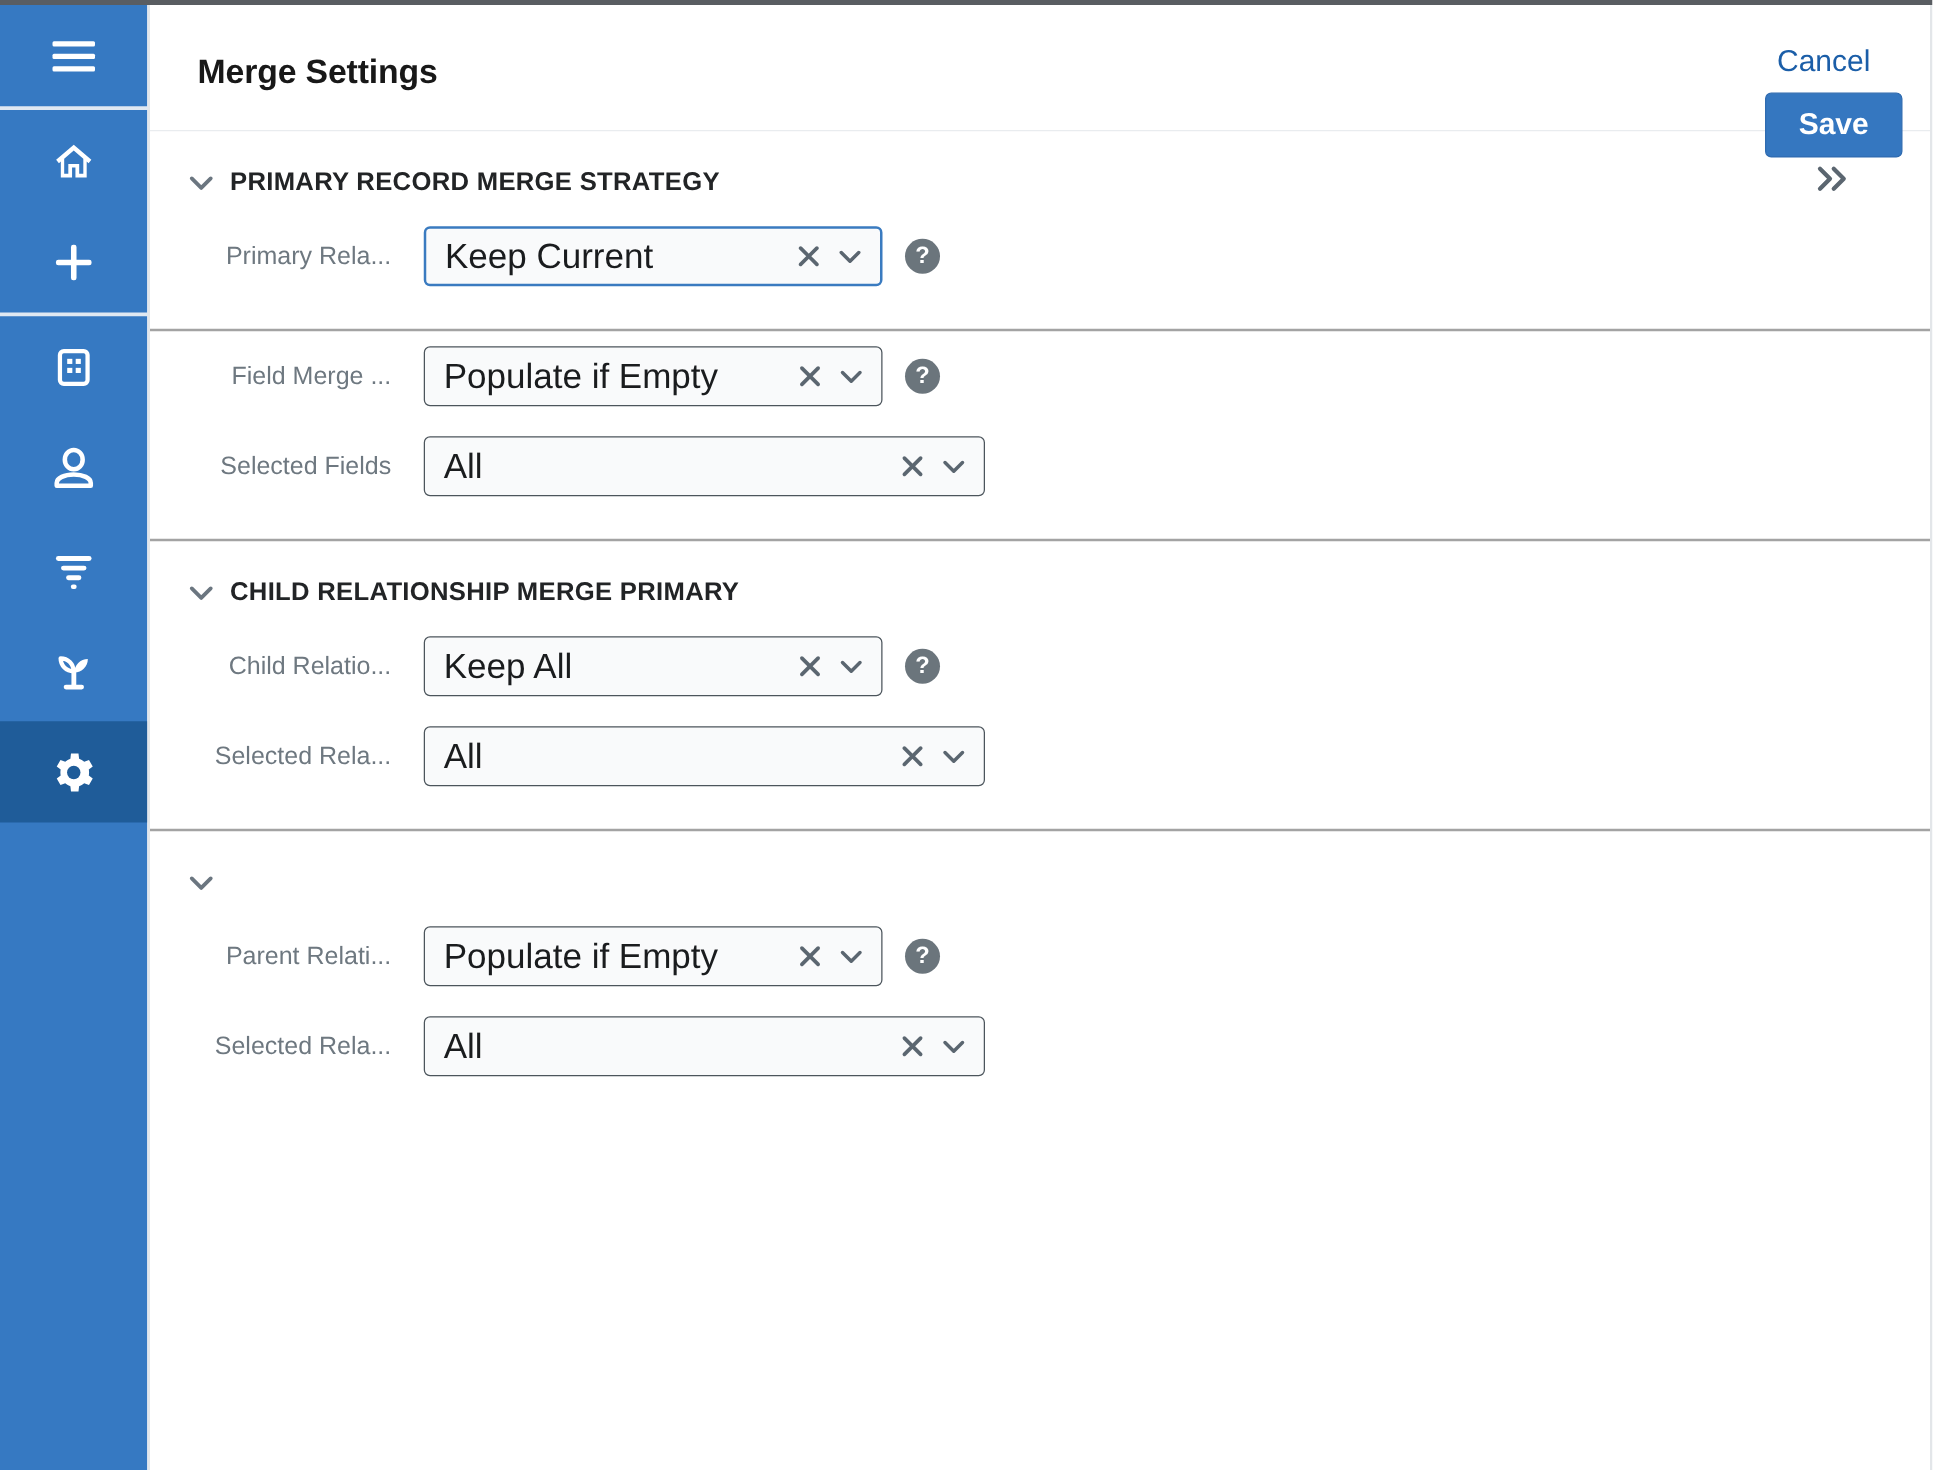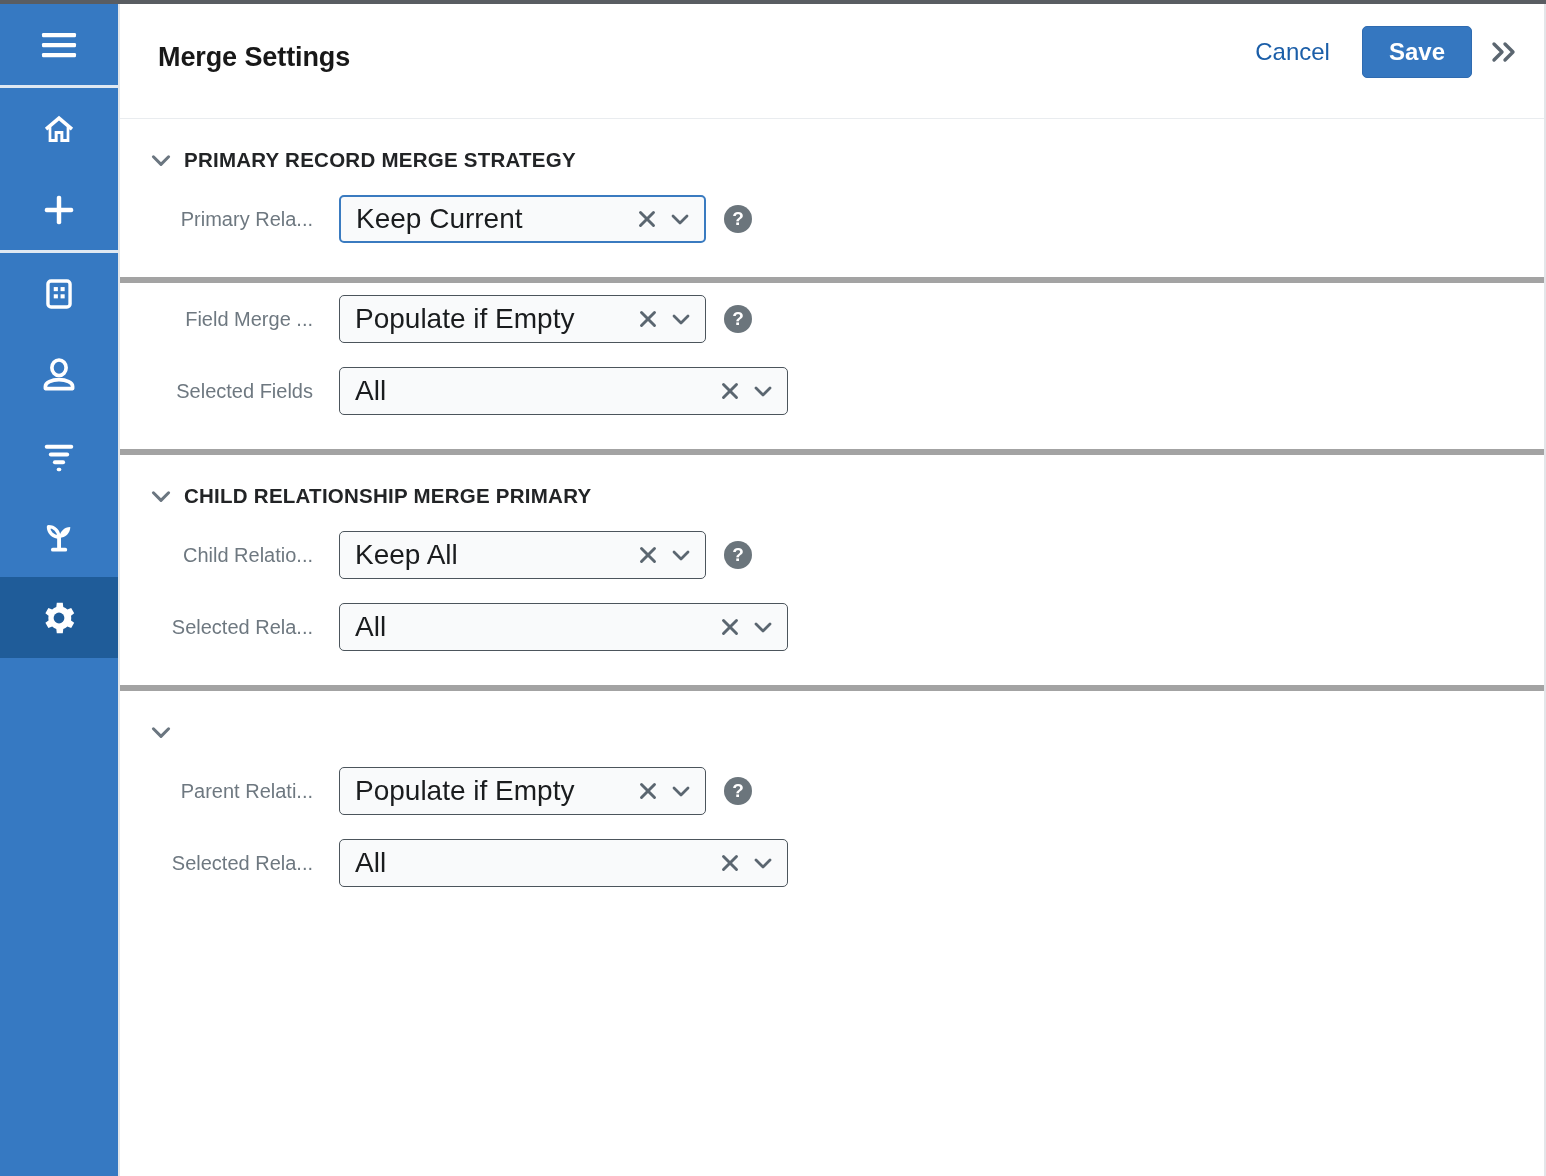--- a/index.html
+++ b/index.html
@@ -35,51 +35,51 @@
     position: absolute; left: 118px; top: 4px;
     width: 1428px; height: 1172px;
     background: #ffffff;
     border-left: 2px solid #e3e6e9;
     border-right: 2px solid #e3e6e9;
     overflow: hidden;
   }
 
   
   .hdr {
-    position: relative; height: 115px; width: 100%;
+    position: relative; height: 101px; width: 100%;
     border-bottom: 1px solid #e9ecef;
     display: flex; align-items: center;
   }
   .hdr-title {
     position: absolute; left: 38px; top: 38px;
     font-size: 27px; font-weight: bold; color: #181818;
     letter-spacing: -0.1px;
   }
   .hdr-actions {
     position: absolute; right: 22px; top: 22px;
-    display: flex; align-items: center; gap: 0px;
+    display: flex; align-items: center; gap: 0px; flex-direction: column;
   }
   .btn-cancel {
     font-size: 24px; color: #1b5ea8; background: none; border: none;
     cursor: pointer; padding: 10px 16px; font-family: inherit;
   }
   .btn-save {
     font-size: 24px; font-weight: bold; color: #ffffff;
     background: #3577c0; border: 1px solid #2f6bb0; border-radius: 5px;
     cursor: pointer; padding: 11px 26px; margin-left: 16px;
     font-family: inherit;
   }
   .hdr-more {
     margin-left: 16px; color: #5b6670; cursor: pointer;
     display: flex; align-items: center; justify-content: center;
     width: 34px; height: 34px;
   }
 
   
-  .section { position: relative; width: 100%; border-bottom: 6px solid #a3a3a3; }
+  .section { position: relative; width: 100%; border-bottom: 2px solid #a3a3a3; }
   .section:last-child { border-bottom: none; }
   .sec-head {
     display: flex; align-items: center;
     padding: 28px 0 10px 28px;
     cursor: pointer;
   }
   .sec-chev { width: 26px; height: 26px; margin-right: 10px; flex: none; color: #6b7680; }
   .sec-title {
     font-size: 20.5px; font-weight: bold; color: #222426;
     letter-spacing: 0.25px;

